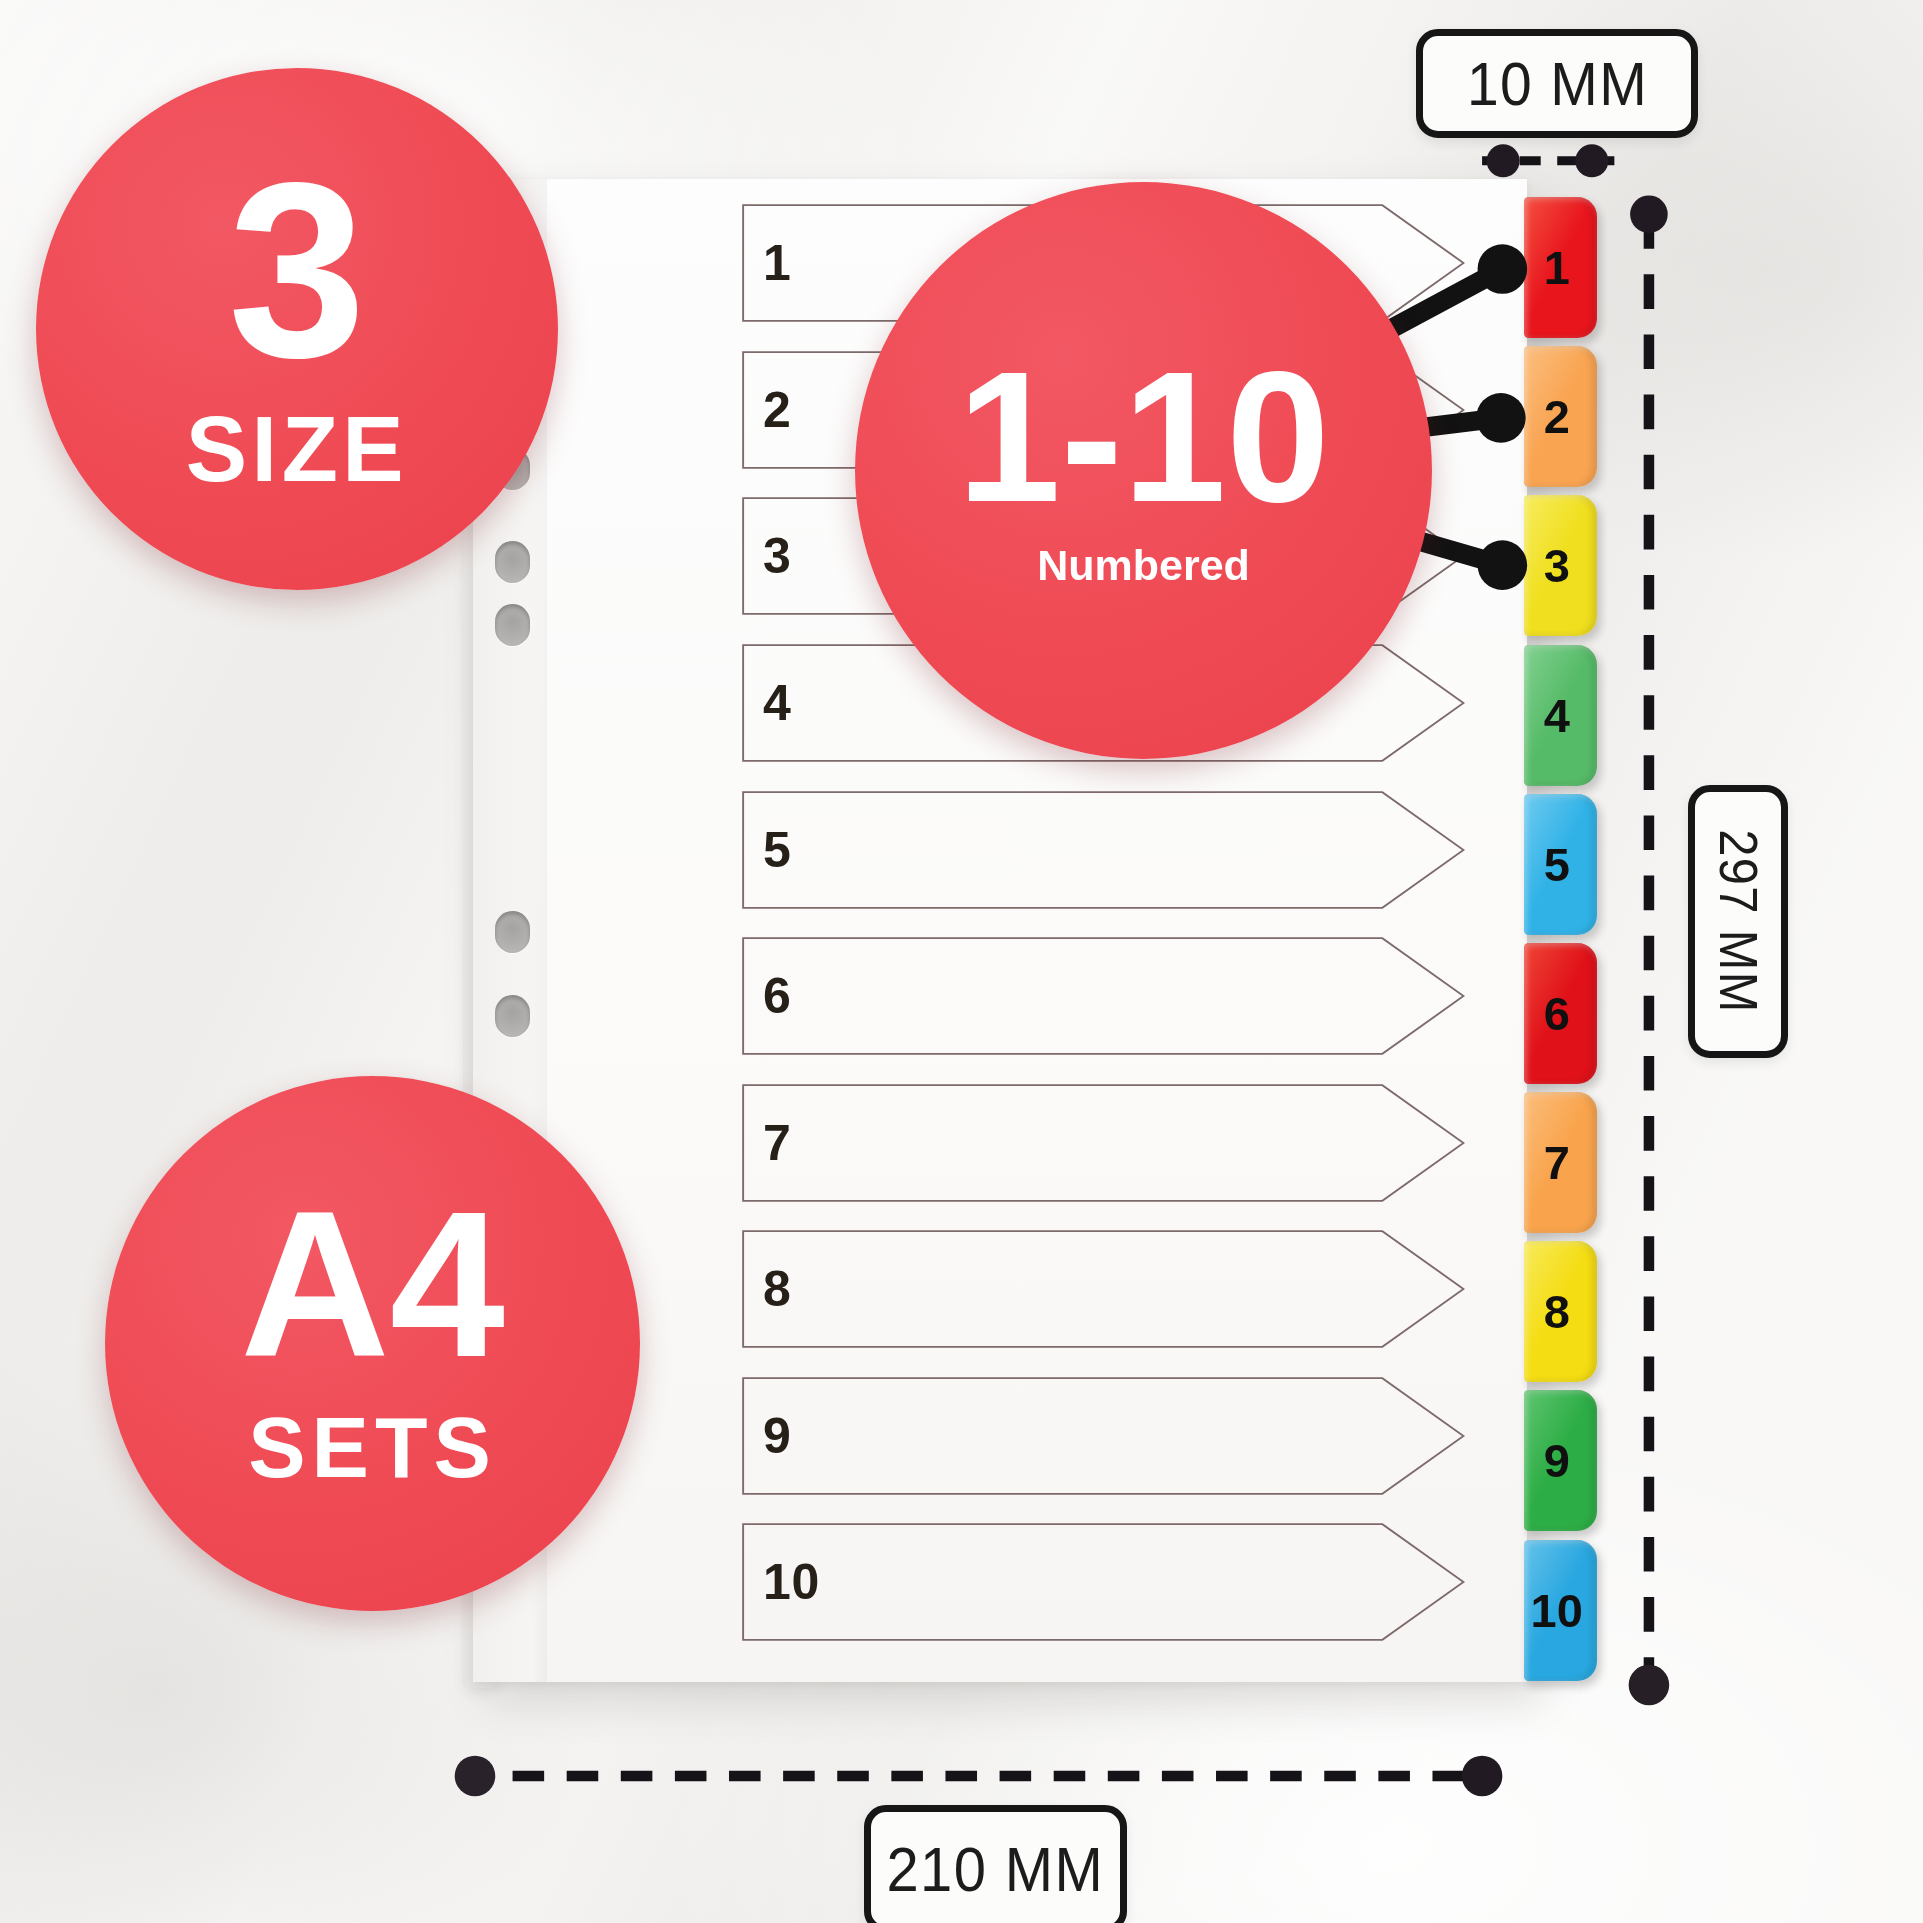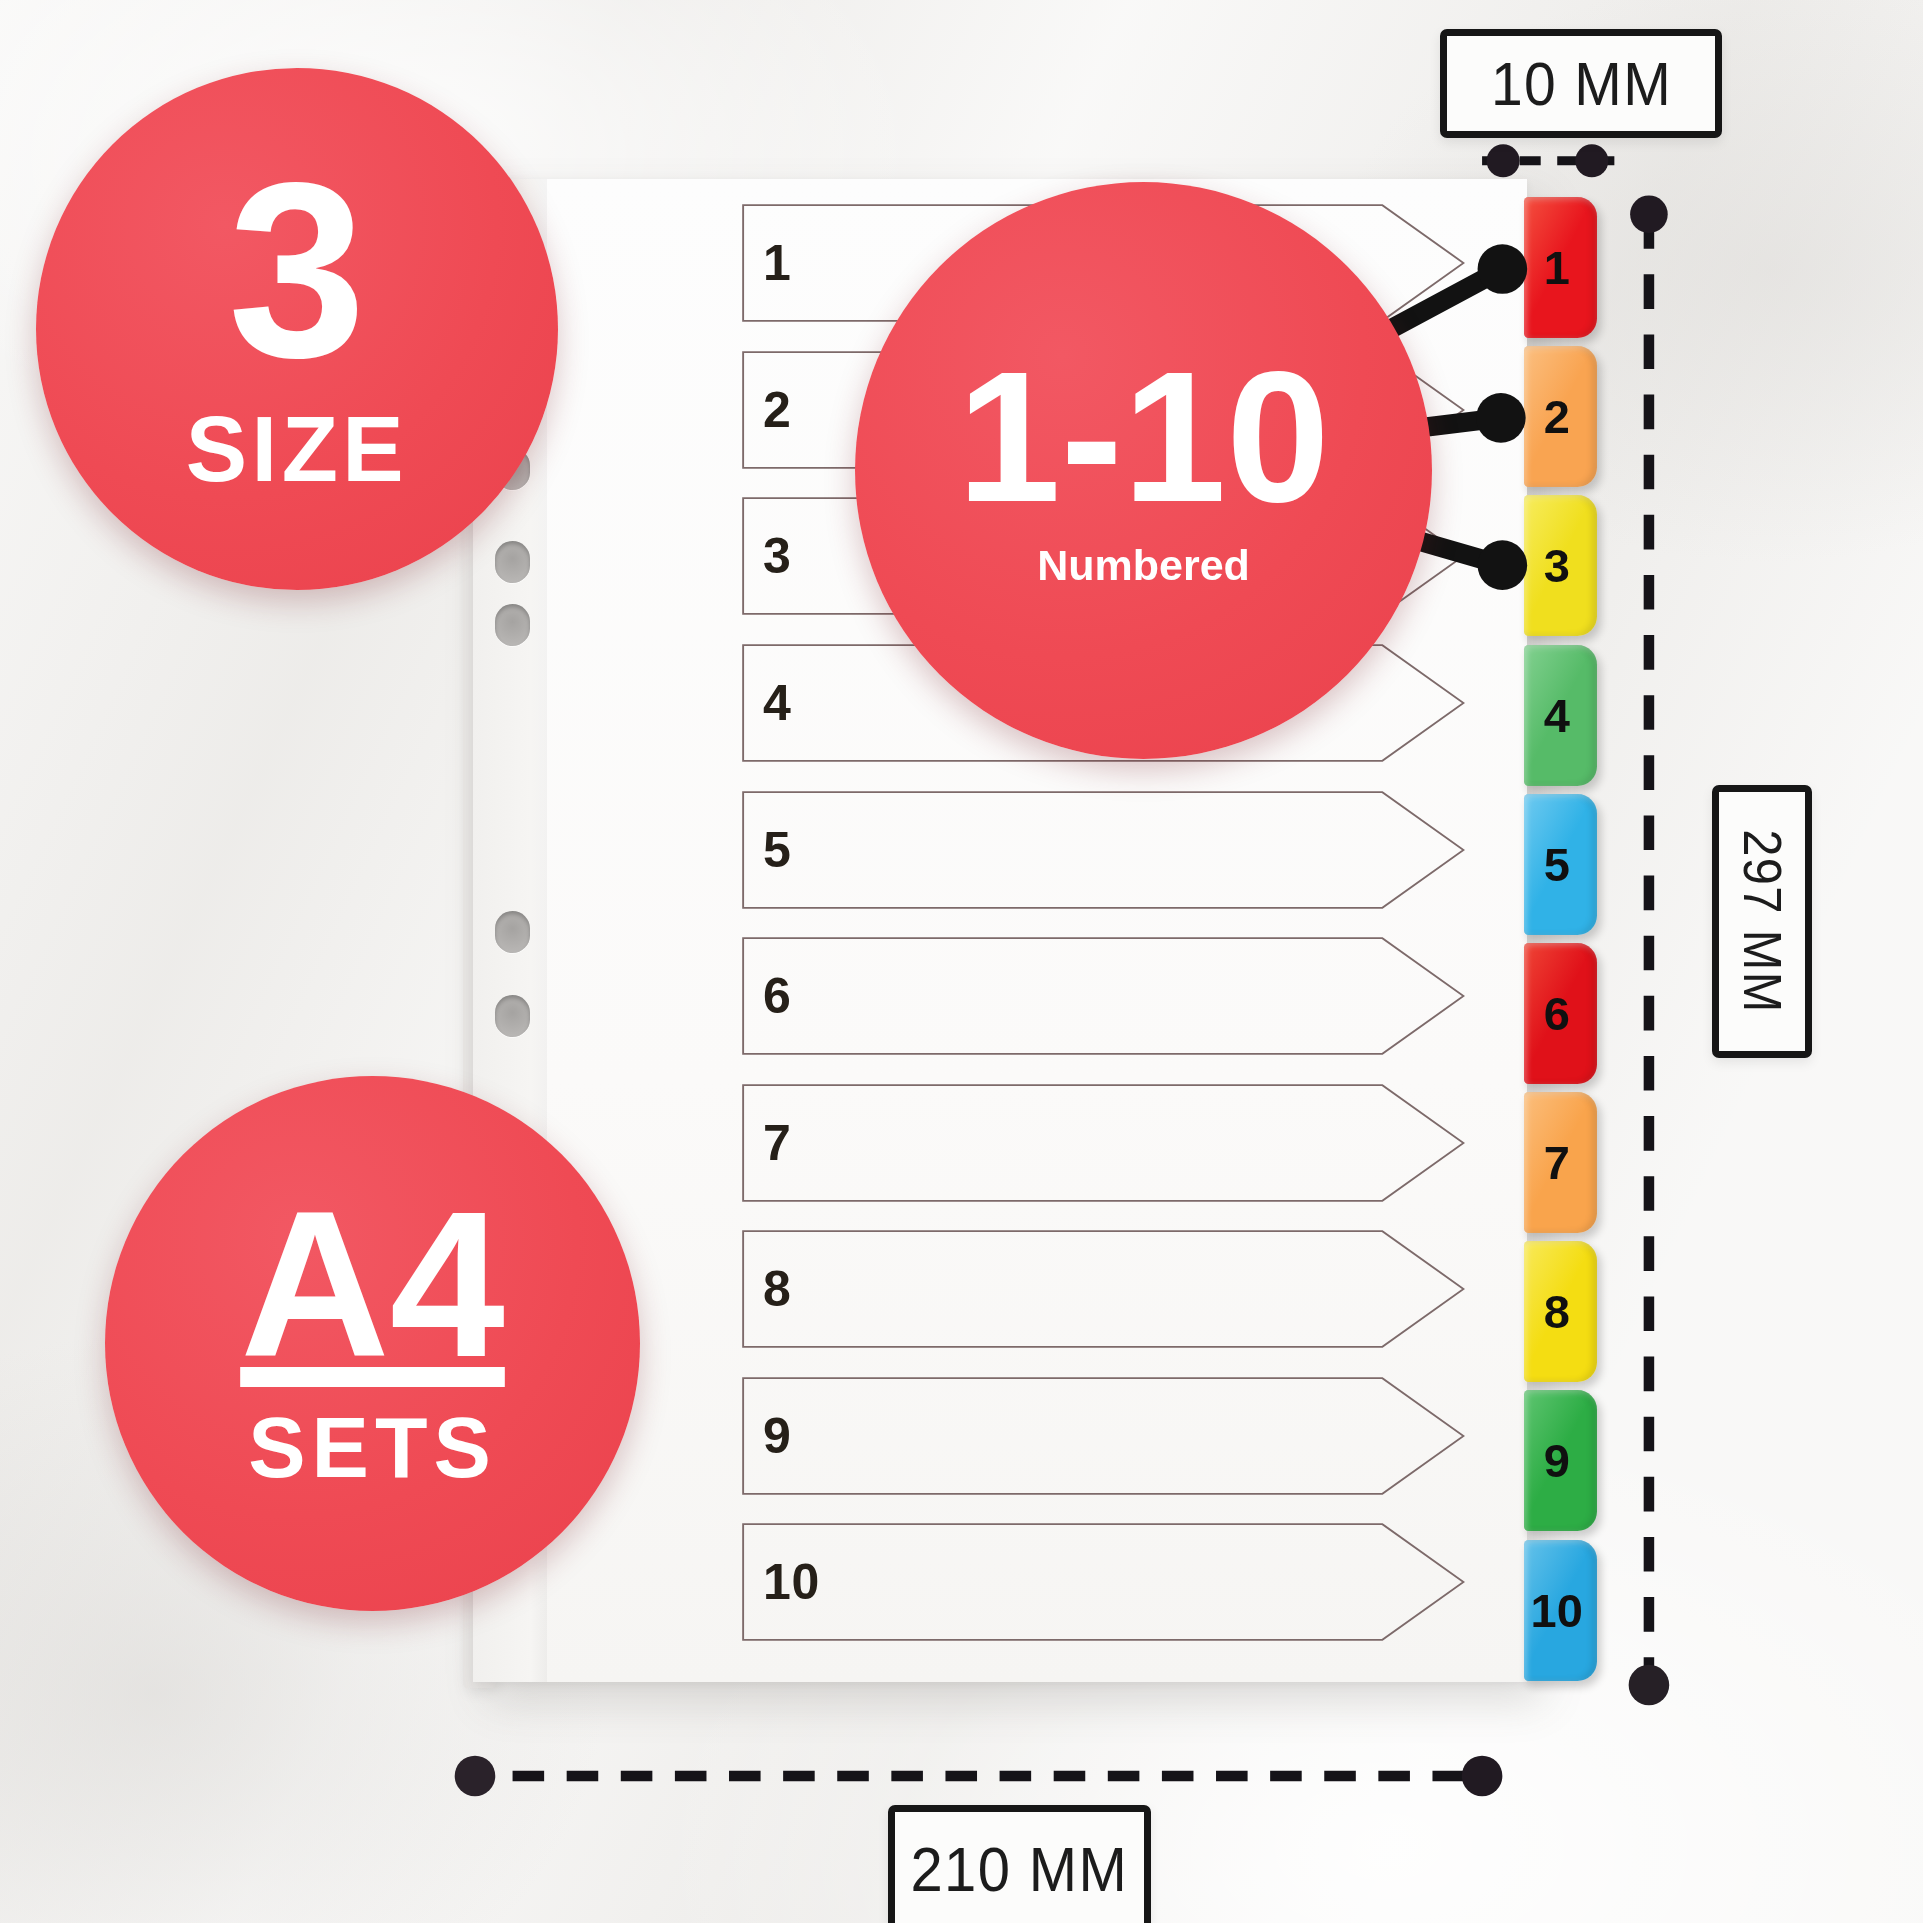--- a/index.html
+++ b/index.html
@@ -59,28 +59,28 @@
   }
   .badge-sets{left:36px;top:68px;width:522px;height:522px;}
   .badge-numbered{left:855px;top:182px;width:577px;height:577px;}
   .badge-size{left:105px;top:1076px;width:535px;height:535px;}
   .badge .value{font-weight:700;line-height:.92;}
   .badge .label{font-weight:700;}
   .badge-sets .value{font-size:248px;}
   .badge-sets .label{font-size:92px;letter-spacing:4.5px;margin-top:13.5px;}
   .badge-numbered .value{font-size:186px;}
   .badge-numbered .label{font-size:43px;margin-top:19.5px;}
-  .badge-size .value{font-size:207px;text-decoration:underline;}
+  .badge-size .value{font-size:207px;}
   .badge-size .label{font-size:86px;letter-spacing:6px;margin-top:18px;}
   
   .annot{position:absolute;left:0;top:0;z-index:30;}
   .dim-label{
     position:absolute;z-index:40;background:#fcfcfb;border:7.5px solid #161616;
-    border-radius:7px;display:flex;align-items:center;justify-content:center;
-    color:#1c1c1c;box-shadow:0 4.5px 12px rgba(0,0,0,.08);margin-left:24px;
+    border-radius:22px;display:flex;align-items:center;justify-content:center;
+    color:#1c1c1c;box-shadow:0 4.5px 12px rgba(0,0,0,.08);
   }
   .dim-label span{white-space:nowrap;transform:scaleX(.92);letter-spacing:1.5px;}
   .label-10mm{left:1416px;top:28.6px;width:268px;height:95px;font-size:62px;}
   .label-297mm{left:1688px;top:785px;width:86px;height:259px;font-size:53px;}
   .label-297mm span{transform:rotate(90deg) scaleX(.92);}
   .label-210mm{left:864px;top:1805px;width:249px;height:114px;font-size:63px;}
   .z10{z-index:10}.z15{z-index:15}
 </style>
 </head>
 <body>

